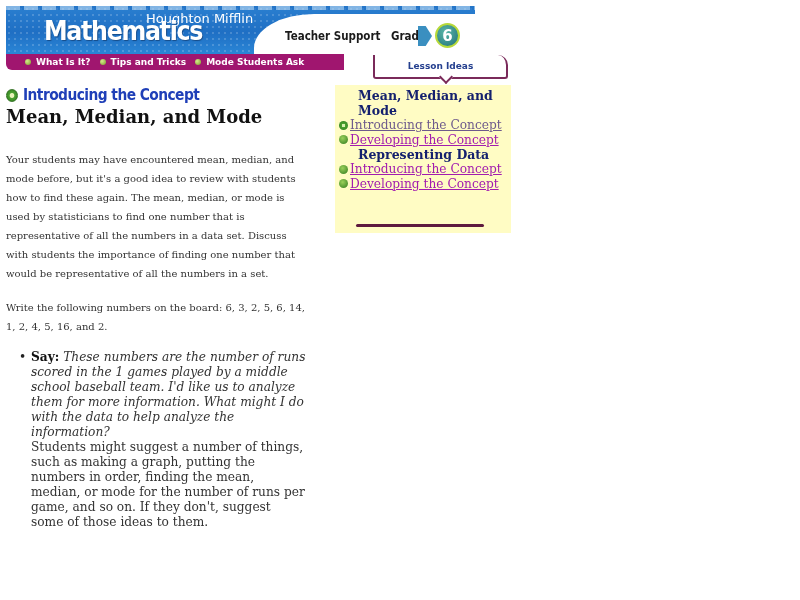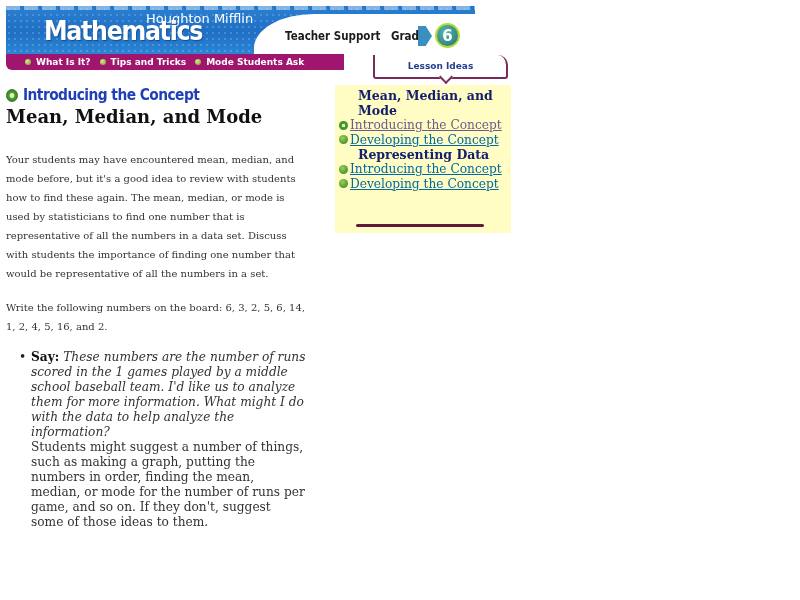--- a/index.html
+++ b/index.html
@@ -127,21 +127,21 @@
   .side-heading {
     font-family: "DejaVu Serif", serif; font-size: 12.5px; font-weight: bold; color: #14206e;
     padding-left: 23px; line-height: 15px;
   }
   .side-heading.first { margin-top: 3px; }
   .side-heading.second { }
   .side-link {
     display: flex; align-items: center; font-size: 12.2px; line-height: 14.5px;
     padding-left: 4px; cursor: pointer;
   }
-  .side-link a { text-decoration: underline; color: #0369a1; }
+  .side-link a { text-decoration: underline; color: #a21caf; }
   .side-link.visited a { color: #6e5a8c; }
   .small-bullet {
     width: 9px; height: 9px; border-radius: 50%; margin-right: 2px; flex-shrink: 0;
     background: radial-gradient(circle at 40% 35%, #9ad05a, #2f7a1e);
   }
   .small-bullet.ring {
     background: radial-gradient(circle at 50% 50%, #d9efb0 0 1.5px, #4aa030 2px, #2f7a1e 100%);
   }
   .side-rule {
     position: absolute; left: 21px; top: 139px; width: 128px; height: 3px;

